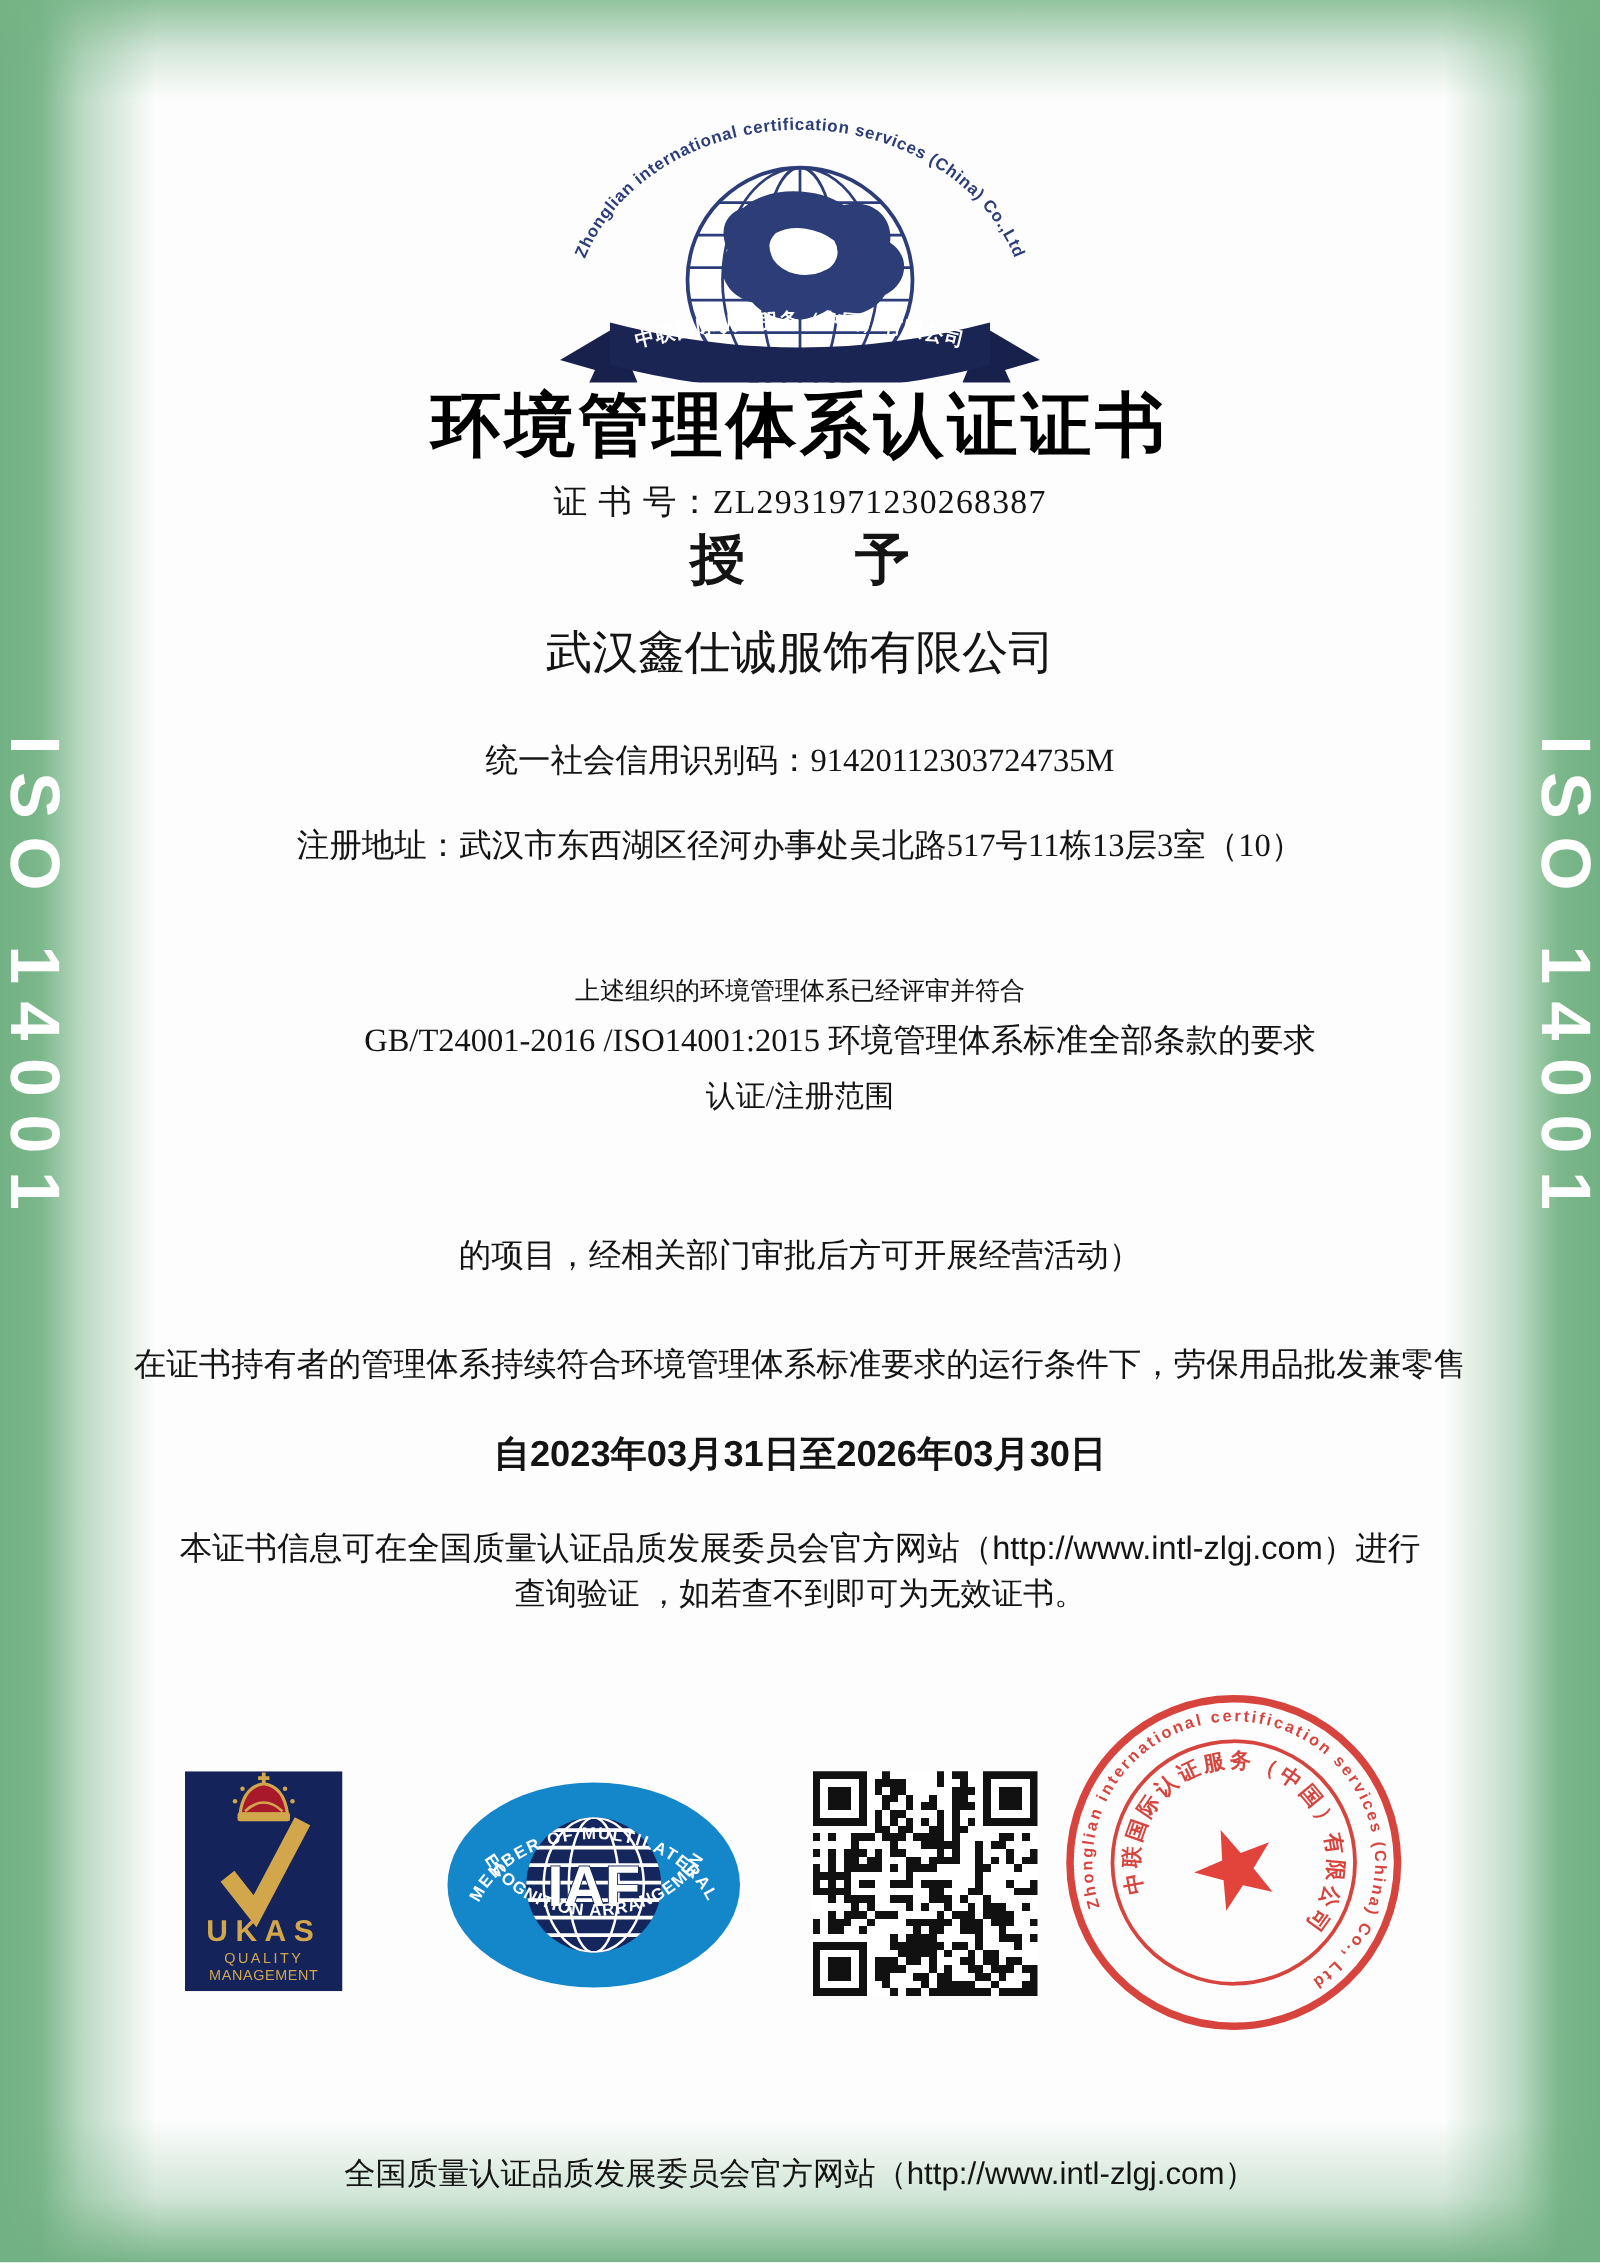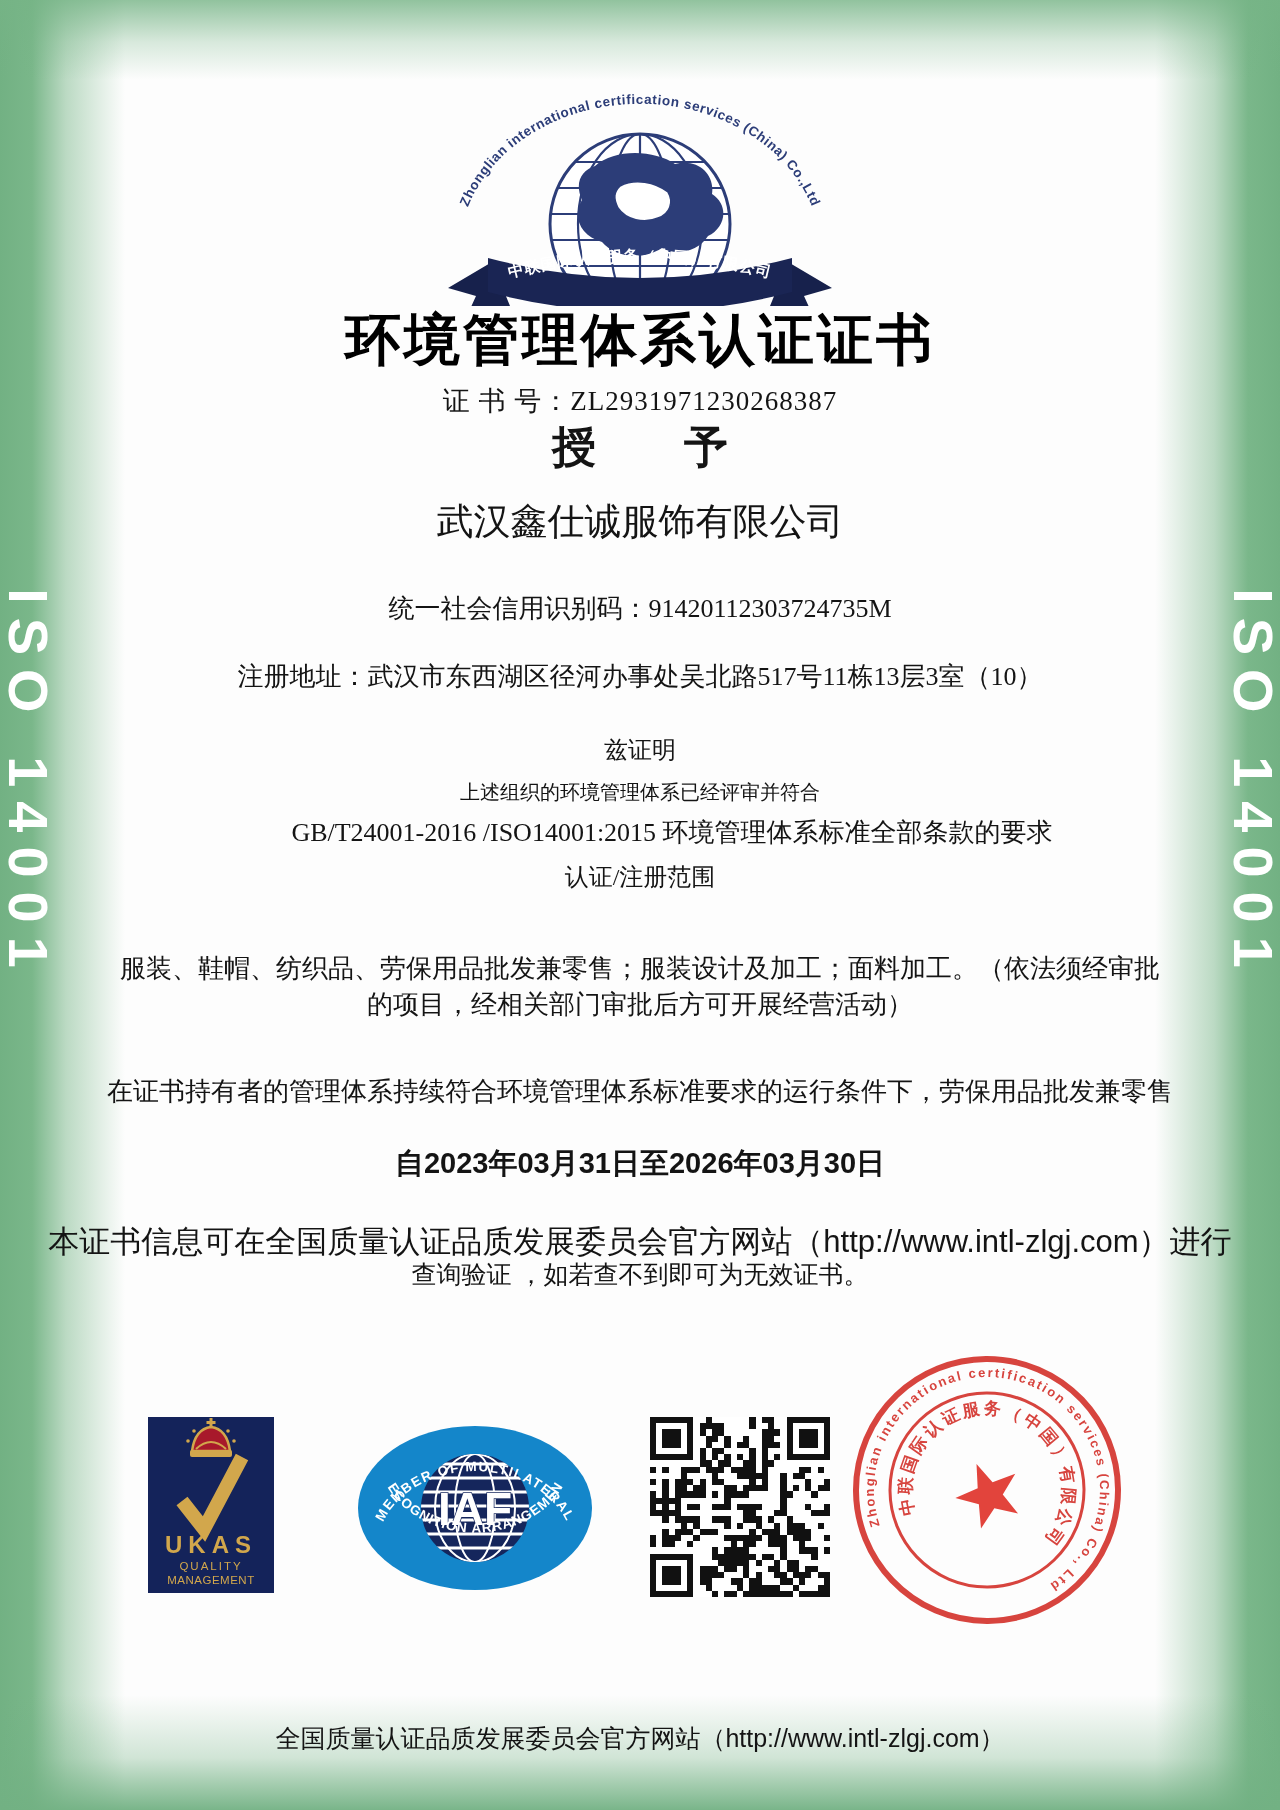--- a/index.html
+++ b/index.html
@@ -27,21 +27,21 @@
   #creditcode{top:591px;font-size:26px;}
   #address{top:659px;font-size:26px;}
   #certify{top:734px;font-size:24px;}
   #conform1{top:779px;font-size:20px;}
   #conform2{top:815px;font-size:26px;padding-left:32px;}
   #scopetitle{top:861px;font-size:24px;}
   #scope1{top:951px;font-size:26px;}
   #scope2{top:987px;font-size:26px;}
   #validity{top:1074px;font-size:26px;}
   #dates{top:1144px;font-size:29px;font-family:"Liberation Sans","DejaVu Sans",sans-serif;font-weight:bold;}
-  #verify1{top:1221px;font-size:31px;font-family:"Liberation Sans","DejaVu Sans",sans-serif;}
+  #verify1{top:1221px;font-size:26px;font-family:"Liberation Sans","DejaVu Sans",sans-serif;}
   #verify2{top:1258px;font-size:25px;font-family:"Liberation Sans","DejaVu Sans",sans-serif;}
   #footer{top:1722px;font-size:25px;font-family:"Liberation Sans","DejaVu Sans",sans-serif;}
   #emblem{position:absolute;left:430px;top:66px;}
   #ukas{position:absolute;left:148px;top:1417px;}
   #iaf{position:absolute;left:356px;top:1424px;}
   #qr-wrap{position:absolute;left:650px;top:1417px;width:180px;height:180px;background:#fff;}
   #seal{position:absolute;left:845px;top:1348px;opacity:.9;}
 </style>
 </head>
 <body>
@@ -95,25 +95,23 @@
       </text>
     </g>
   </svg>
 
   <div class="line" id="title">环境管理体系认证证书</div>
   <div class="line" id="certno">证 书 号：ZL2931971230268387</div>
   <div class="line" id="award">授　　予</div>
   <div class="line" id="company">武汉鑫仕诚服饰有限公司</div>
   <div class="line" id="creditcode">统一社会信用识别码：91420112303724735M</div>
   <div class="line" id="address">注册地址：武汉市东西湖区径河办事处吴北路517号11栋13层3室（10）</div>
-  <div class="line" id="certify">兹证明</div>
   <div class="line" id="conform1">上述组织的环境管理体系已经评审并符合</div>
   <div class="line" id="conform2">GB/T24001-2016 /ISO14001:2015 环境管理体系标准全部条款的要求</div>
   <div class="line" id="scopetitle">认证/注册范围</div>
-  <div class="line" id="scope1">服装、鞋帽、纺织品、劳保用品批发兼零售；服装设计及加工；面料加工。（依法须经审批</div>
   <div class="line" id="scope2">的项目，经相关部门审批后方可开展经营活动）</div>
   <div class="line" id="validity">在证书持有者的管理体系持续符合环境管理体系标准要求的运行条件下，劳保用品批发兼零售</div>
   <div class="line" id="dates">自2023年03月31日至2026年03月30日</div>
   <div class="line" id="verify1">本证书信息可在全国质量认证品质发展委员会官方网站（http://www.intl-zlgj.com）进行</div>
   <div class="line" id="verify2">查询验证 ，如若查不到即可为无效证书。</div>
 
   <svg id="ukas" width="126" height="176" viewBox="0 0 126 176">
     <rect width="126" height="176" fill="#14235a"></rect>
     <g>
       <path d="M44,34 Q47,12 63,10 Q79,12 82,34 Z" fill="#a8192b" stroke="#d2a74c" stroke-width="2.5"></path>

